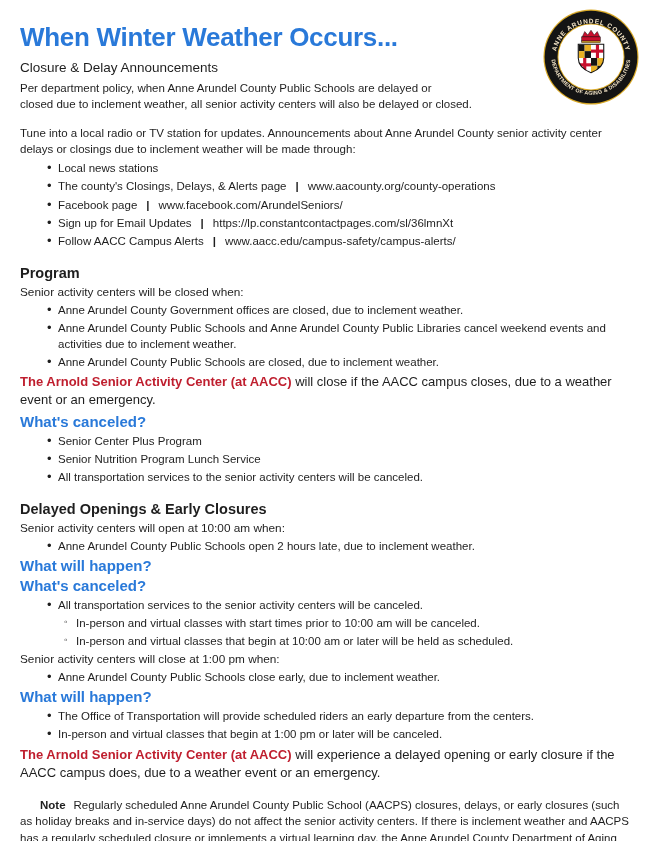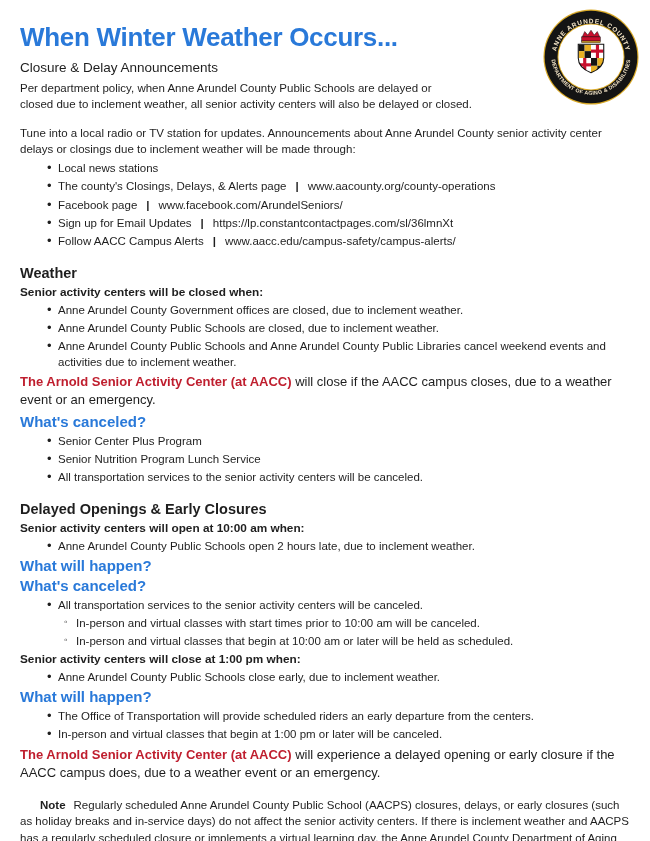--- a/index.html
+++ b/index.html
@@ -39,21 +39,21 @@
     content:"\2022"; position:absolute; left:-11px; top:-1px; font-size:13px;
   }
   ul.sub { list-style:none; margin:2px 0 0 0; padding-left:18px; }
   ul.sub > li { position:relative; margin-bottom:2px; }
   ul.sub > li::before {
     content:"\25E6"; position:absolute; left:-12px; top:0; font-size:10px;
   }
   .pipe { font-weight:bold; margin:0 9px; }
   
   .section-heading { font-size:14.5px; font-weight:bold; margin-top:16px; margin-bottom:4px; }
-  .bold-sub { font-size:11.8px; font-weight:bold; margin-top:3px; }
+  .bold-sub { font-size:11.8px; font-weight:normal; margin-top:3px; }
   .blue-sub { font-size:15px; font-weight:bold; color:#2979d9; margin-top:3px; }
   .lead-red { color:#bf1e2e; font-weight:bold; }
   .lead-para { font-size:13px; line-height:1.4; margin-top:3px; }
   .note-para { font-size:11.5px; line-height:1.43; margin-top:15px; }
   .note-label { font-weight:bold; margin-right:8px;padding-left:20px; }
 </style>
 </head>
 <body>
 
 <div class="page">
@@ -122,26 +122,26 @@
       <span>Facebook page</span><span class="pipe">|</span><span>www.facebook.com/ArundelSeniors/</span>
     </li>
     <li>
       <span>Sign up for Email Updates</span><span class="pipe">|</span><span>https://lp.constantcontactpages.com/sl/36lmnXt</span>
     </li>
     <li>
       <span>Follow AACC Campus Alerts</span><span class="pipe">|</span><span>www.aacc.edu/campus-safety/campus-alerts/</span>
     </li>
   </ul>
 
-  <h2 class="section-heading">Weather</h2>
+  <h2 class="section-heading">Program</h2>
   <h3 class="bold-sub">Senior activity centers will be closed when:</h3>
   <ul class="bullets">
     <li>Anne Arundel County Government offices are closed, due to inclement weather.</li>
+    <li>Anne Arundel County Public Schools and Anne Arundel County Public Libraries cancel weekend events and activities due to inclement weather.</li>
     <li>Anne Arundel County Public Schools are closed, due to inclement weather.</li>
-    <li>Anne Arundel County Public Schools and Anne Arundel County Public Libraries cancel weekend events and activities due to inclement weather.</li>
   </ul>
   <p class="lead-para">
     <span class="lead-red">The Arnold Senior Activity Center (at AACC)</span><span> will close if the AACC campus closes, due to a weather event or an emergency.</span>
   </p>
   <h3 class="blue-sub">What's canceled?</h3>
   <ul class="bullets">
     <li>Senior Center Plus Program</li>
     <li>Senior Nutrition Program Lunch Service</li>
     <li>All transportation services to the senior activity centers will be canceled.</li>
   </ul>

